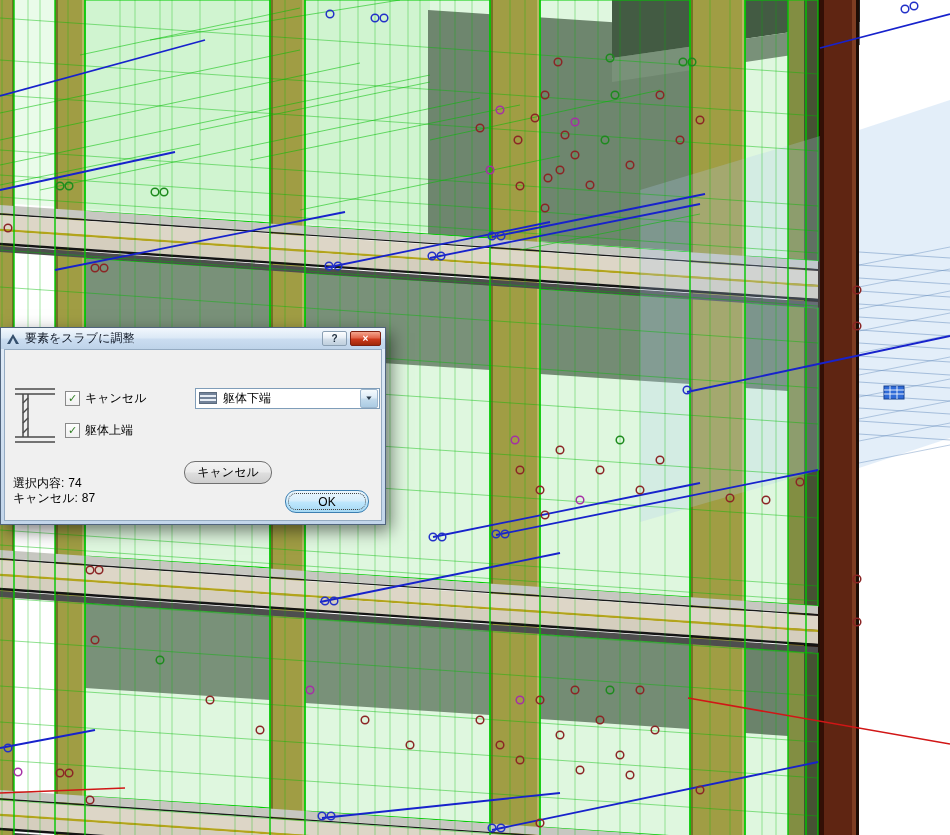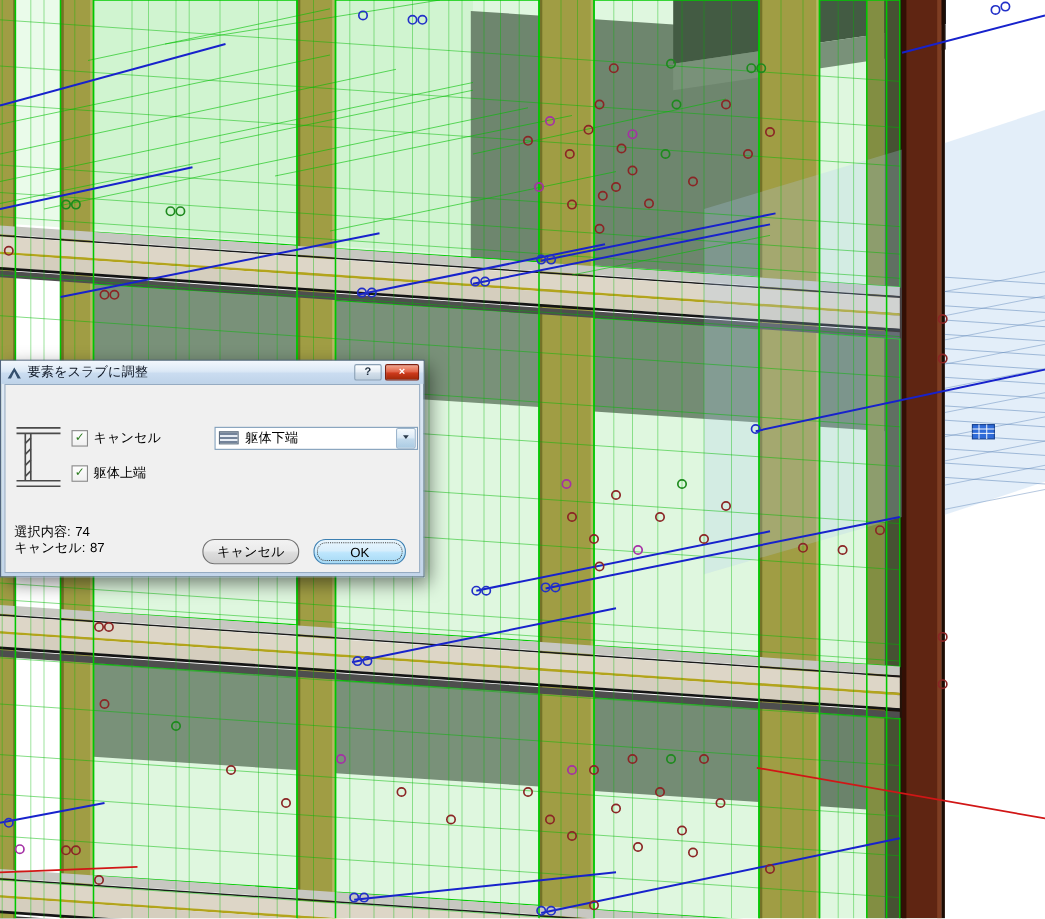--- a/index.html
+++ b/index.html
@@ -43,21 +43,21 @@
     display:flex;align-items:center;justify-content:center;}
   .arr{font-size:6px;color:#2a3b4c;transform:scaleX(1.5);}
   .status{position:absolute;left:8px;font-size:12px;color:#000;}
   .s1{top:125px;}.s2{top:140px;}
   .sv{margin-left:4px;}
   .btnrow{position:absolute;right:12px;bottom:7px;display:flex;gap:13px;}
   .btn{width:88px;height:23px;font-size:12px;font-family:inherit;color:#000;
     border:1px solid #707070;border-radius:11px;padding:0;
     background:linear-gradient(#f2f2f2,#ebebeb 45%,#dddddd 55%,#cfcfcf);}
   .btn.ok{width:84px;border-color:#3c7fb1;outline:1px dotted #444;outline-offset:-4px;
-    background:linear-gradient(#eaf6fd,#d7eefc 45%,#bde6fd 55%,#a6d9f4);}
+    background:linear-gradient(#eaf6fd,#d7eefc 45%,#bde6fd 55%,#a6d9f4);margin-top:29px;}
 </style>
 </head>
 <body>
 
 <div id="stage">
 
   <svg id="scene" width="950" height="835" viewBox="0 0 950 835">
 
     <rect x="0" y="0" width="950" height="835" fill="#ffffff"></rect>
 

